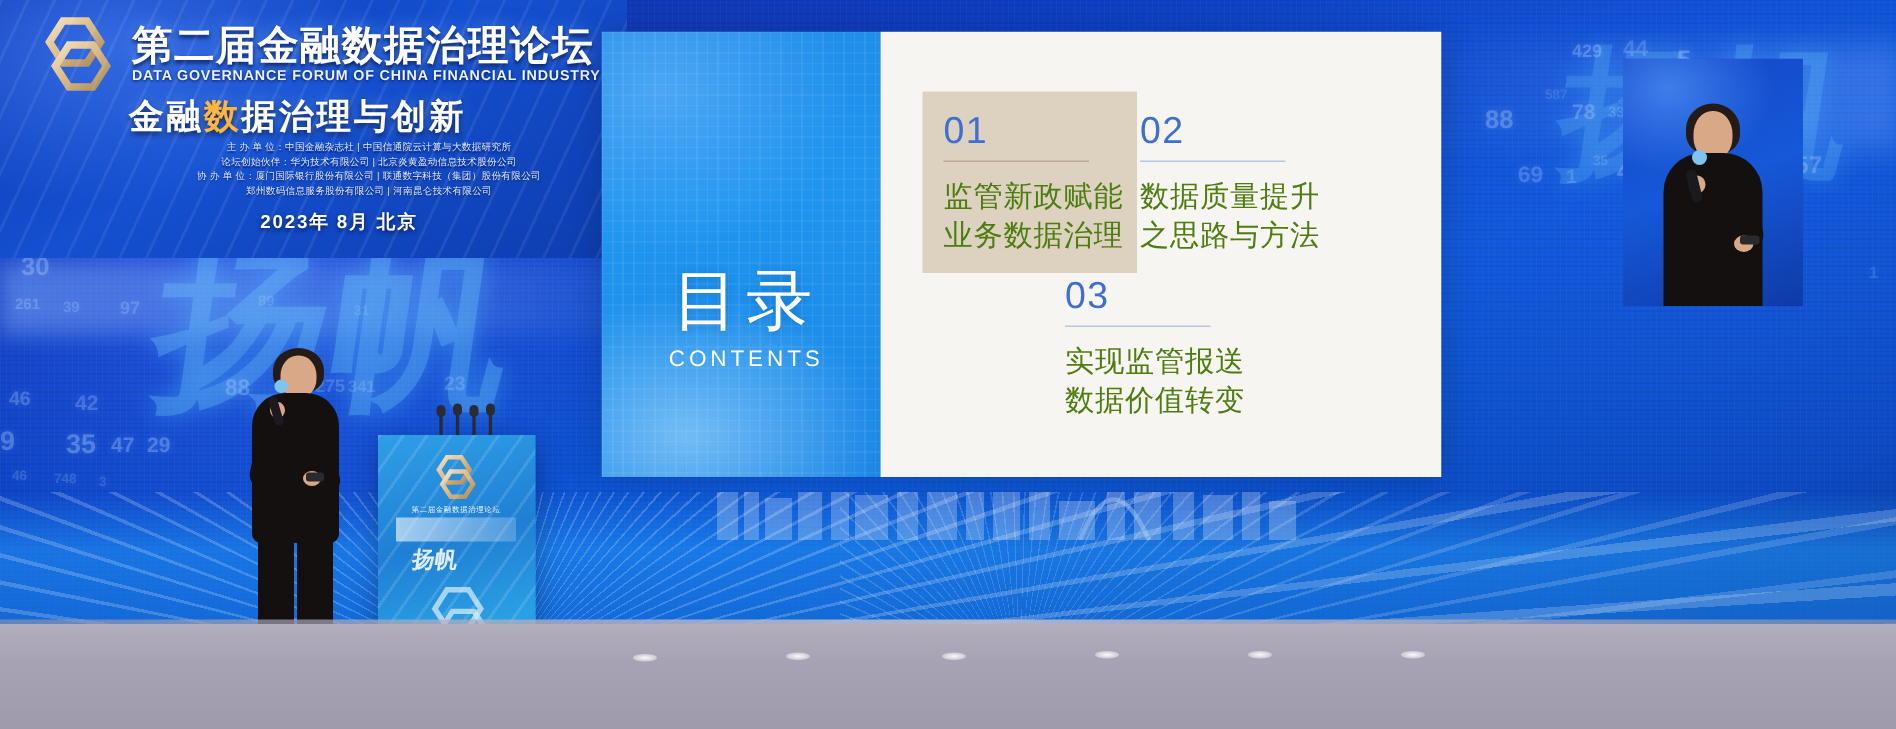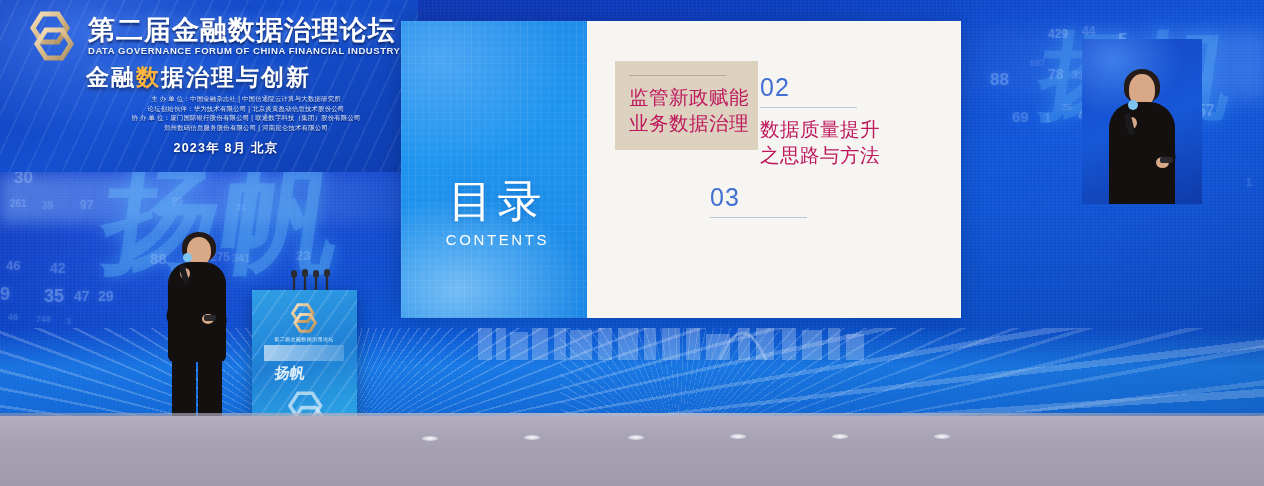--- a/index.html
+++ b/index.html
@@ -137,23 +137,22 @@
   .toc-inner{position:relative;}
   .toc-num{
     font-size:25px;color:#3f6fd1;font-weight:400;letter-spacing:1px;
     line-height:1;margin-bottom:7px;
   }
   .toc-rule{
     width:97px;height:1px;background:#b9a995;margin-bottom:10px;
   }
   .toc-rule.blue{background:#b9c7dd;}
   .toc-text{
-    font-size:19.5px;color:#be185d;line-height:26px;letter-spacing:.5px;
+    font-size:19.5px;color:#4d7c0f;line-height:26px;letter-spacing:.5px;
     white-space:pre-line;
-    font-family:Liberation Mono, monospace;
   }
 
   
   .feed{
     position:absolute;left:1082px;top:39px;width:120px;height:165px;overflow:hidden;
   }
   .feed-bg{
     position:absolute;inset:0;
     background:
       radial-gradient(ellipse 100px 80px at 30px 20px, rgba(90,160,255,.6), rgba(0,0,0,0) 70%),
@@ -282,21 +281,21 @@
       <div class="num" style="left: 8px; top: 312px; font-size: 9px; opacity: 0.35;">46</div>
       <div class="num" style="left: 36px; top: 314px; font-size: 9px; opacity: 0.32;">748</div>
       <div class="num" style="left: 66px; top: 316px; font-size: 9px; opacity: 0.3;">3</div>
       <div class="num" style="left: 150px; top: 250px; font-size: 15px; opacity: 0.5;">88</div>
       <div class="num" style="left: 210px; top: 250px; font-size: 12px; opacity: 0.4;">275</div>
       <div class="num" style="left: 232px; top: 252px; font-size: 11px; opacity: 0.38;">341</div>
       <div class="num" style="left: 296px; top: 248px; font-size: 13px; opacity: 0.4;">23</div>
       <div class="num" style="left: 172px; top: 196px; font-size: 10px; opacity: 0.35;">89</div>
       <div class="num" style="left: 236px; top: 202px; font-size: 9px; opacity: 0.3;">31</div>
       <div class="num" style="left: 1048px; top: 27px; font-size: 12px; opacity: 0.55;">429</div>
-      <div class="num" style="left: 1082px; top: 24px; font-size: 12px; opacity: 0.4;">44</div>
+      <div class="num" style="left: 1082px; top: 24px; font-size: 15px; opacity: 0.4;">44</div>
       <div class="num" style="left: 1118px; top: 30px; font-size: 17px; opacity: 0.55;">5</div>
       <div class="num" style="left: 990px; top: 70px; font-size: 17px; opacity: 0.55;">88</div>
       <div class="num" style="left: 1048px; top: 66px; font-size: 14px; opacity: 0.5;">78</div>
       <div class="num" style="left: 1072px; top: 70px; font-size: 10px; opacity: 0.38;">33</div>
       <div class="num" style="left: 1120px; top: 62px; font-size: 10px; opacity: 0.35;">41</div>
       <div class="num" style="left: 1178px; top: 62px; font-size: 14px; opacity: 0.45;">23</div>
       <div class="num" style="left: 1012px; top: 108px; font-size: 15px; opacity: 0.45;">69</div>
       <div class="num" style="left: 1044px; top: 110px; font-size: 13px; opacity: 0.35;">1</div>
       <div class="num" style="left: 1062px; top: 102px; font-size: 9px; opacity: 0.35;">35</div>
       <div class="num" style="left: 1078px; top: 106px; font-size: 16px; opacity: 0.5;">48</div>
@@ -344,39 +343,42 @@
       <div class="slide-left-glow"></div>
       <div class="toc-cn">目录</div>
       <div class="toc-en">CONTENTS</div>
     </div>
 
     <div class="slide-right">
 
       <div class="toc-item" style="left:42px;top:54px;">
         <div class="hl"></div>
         <div class="toc-inner">
+          <div class="toc-num">01</div>
           <div class="toc-rule"></div>
           <div class="toc-text">监管新政赋能
 业务数据治理</div>
         </div>
       </div>
 
       <div class="toc-item" style="left:173px;top:54px;">
         <div class="toc-inner">
           <div class="toc-num">02</div>
           <div class="toc-rule blue"></div>
           <div class="toc-text">数据质量提升
 之思路与方法</div>
         </div>
       </div>
 
       <div class="toc-item" style="left:123px;top:164px;">
         <div class="toc-inner">
           <div class="toc-num">03</div>
           <div class="toc-rule blue"></div>
+          <div class="toc-text">实现监管报送
+数据价值转变</div>
         </div>
       </div>
 
     </div>
   </div>
 
   <div class="cityband">
     <svg class="skyline" viewBox="0 0 400 60" preserveAspectRatio="none">
       <g fill="rgba(255,255,255,.45)">
         <rect x="8" y="26" width="14" height="34"></rect>

